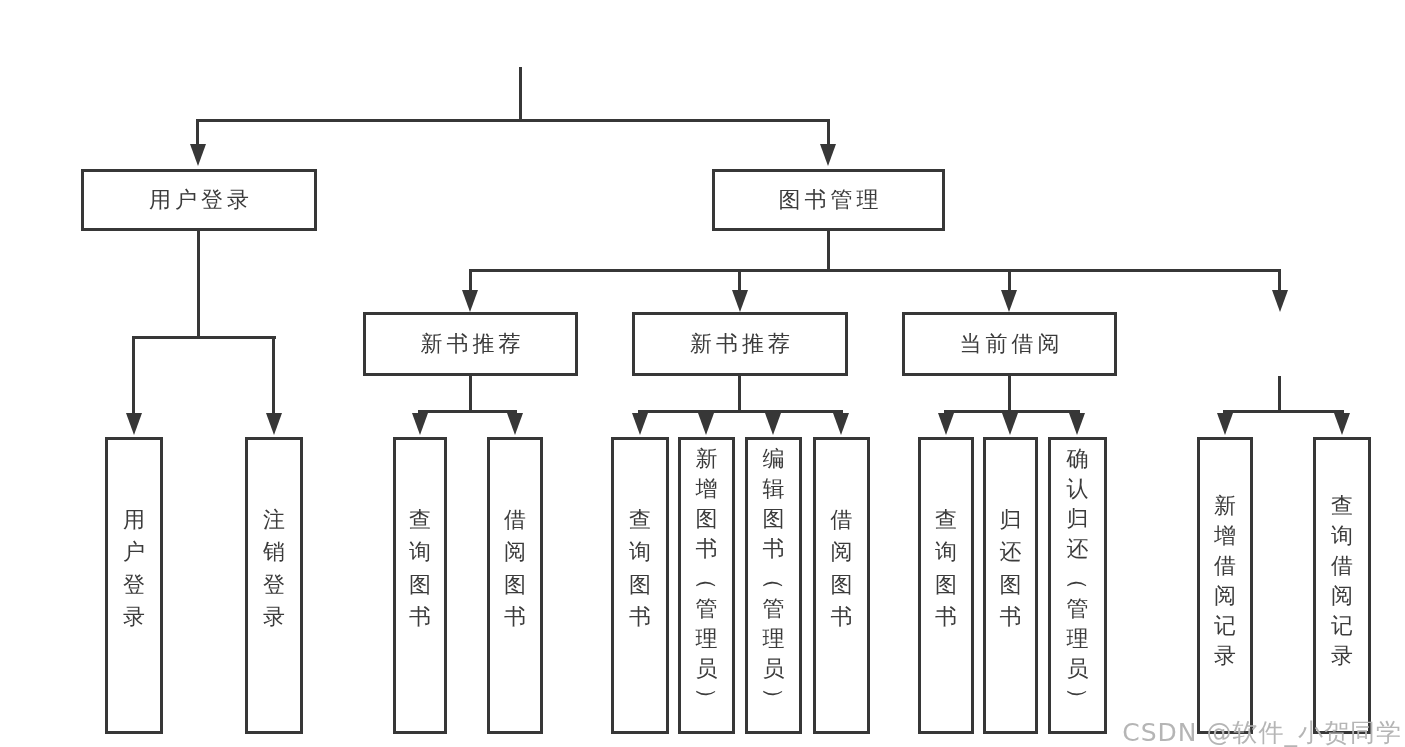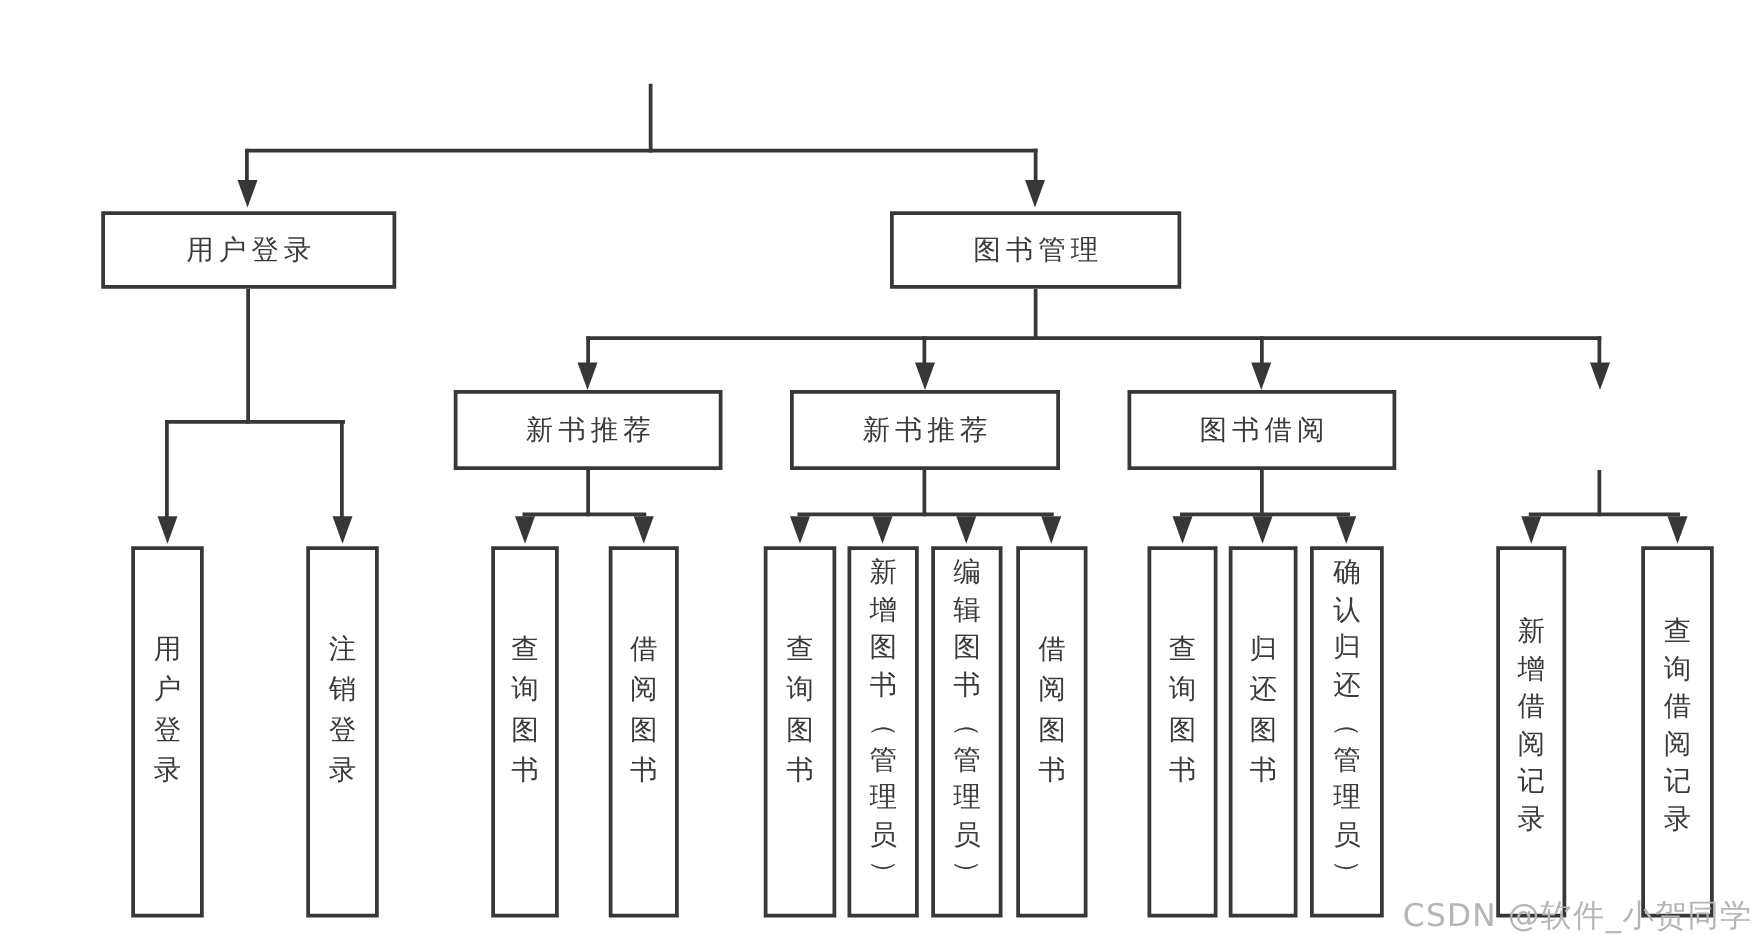--- a/index.html
+++ b/index.html
@@ -114,21 +114,21 @@
 
 
   <div class="box hbox" style="left:81px;top:169px;width:236px;height:62px;">用户登录</div>
 
   <div class="box hbox" style="left:712px;top:169px;width:233px;height:62px;">图书管理</div>
 
   <div class="box hbox" style="left:363px;top:312px;width:215px;height:64px;text-align:right;">新书推荐</div>
 
   <div class="box hbox" style="left:632px;top:312px;width:216px;height:64px;">新书推荐</div>
 
-  <div class="box hbox" style="left:902px;top:312px;width:215px;height:64px;">图书借阅</div>
+  <div class="box hbox" style="left:902px;top:312px;width:215px;height:64px;">当前借阅</div>
 
 
   <div class="box vbox v4" style="left:105px;top:437px;width:58px;height:297px;">
     <span class="vtext">
         <span class="vchar">用</span>
         <span class="vchar">户</span>
         <span class="vchar">登</span>
         <span class="vchar">录</span>
       </span>
   </div>

